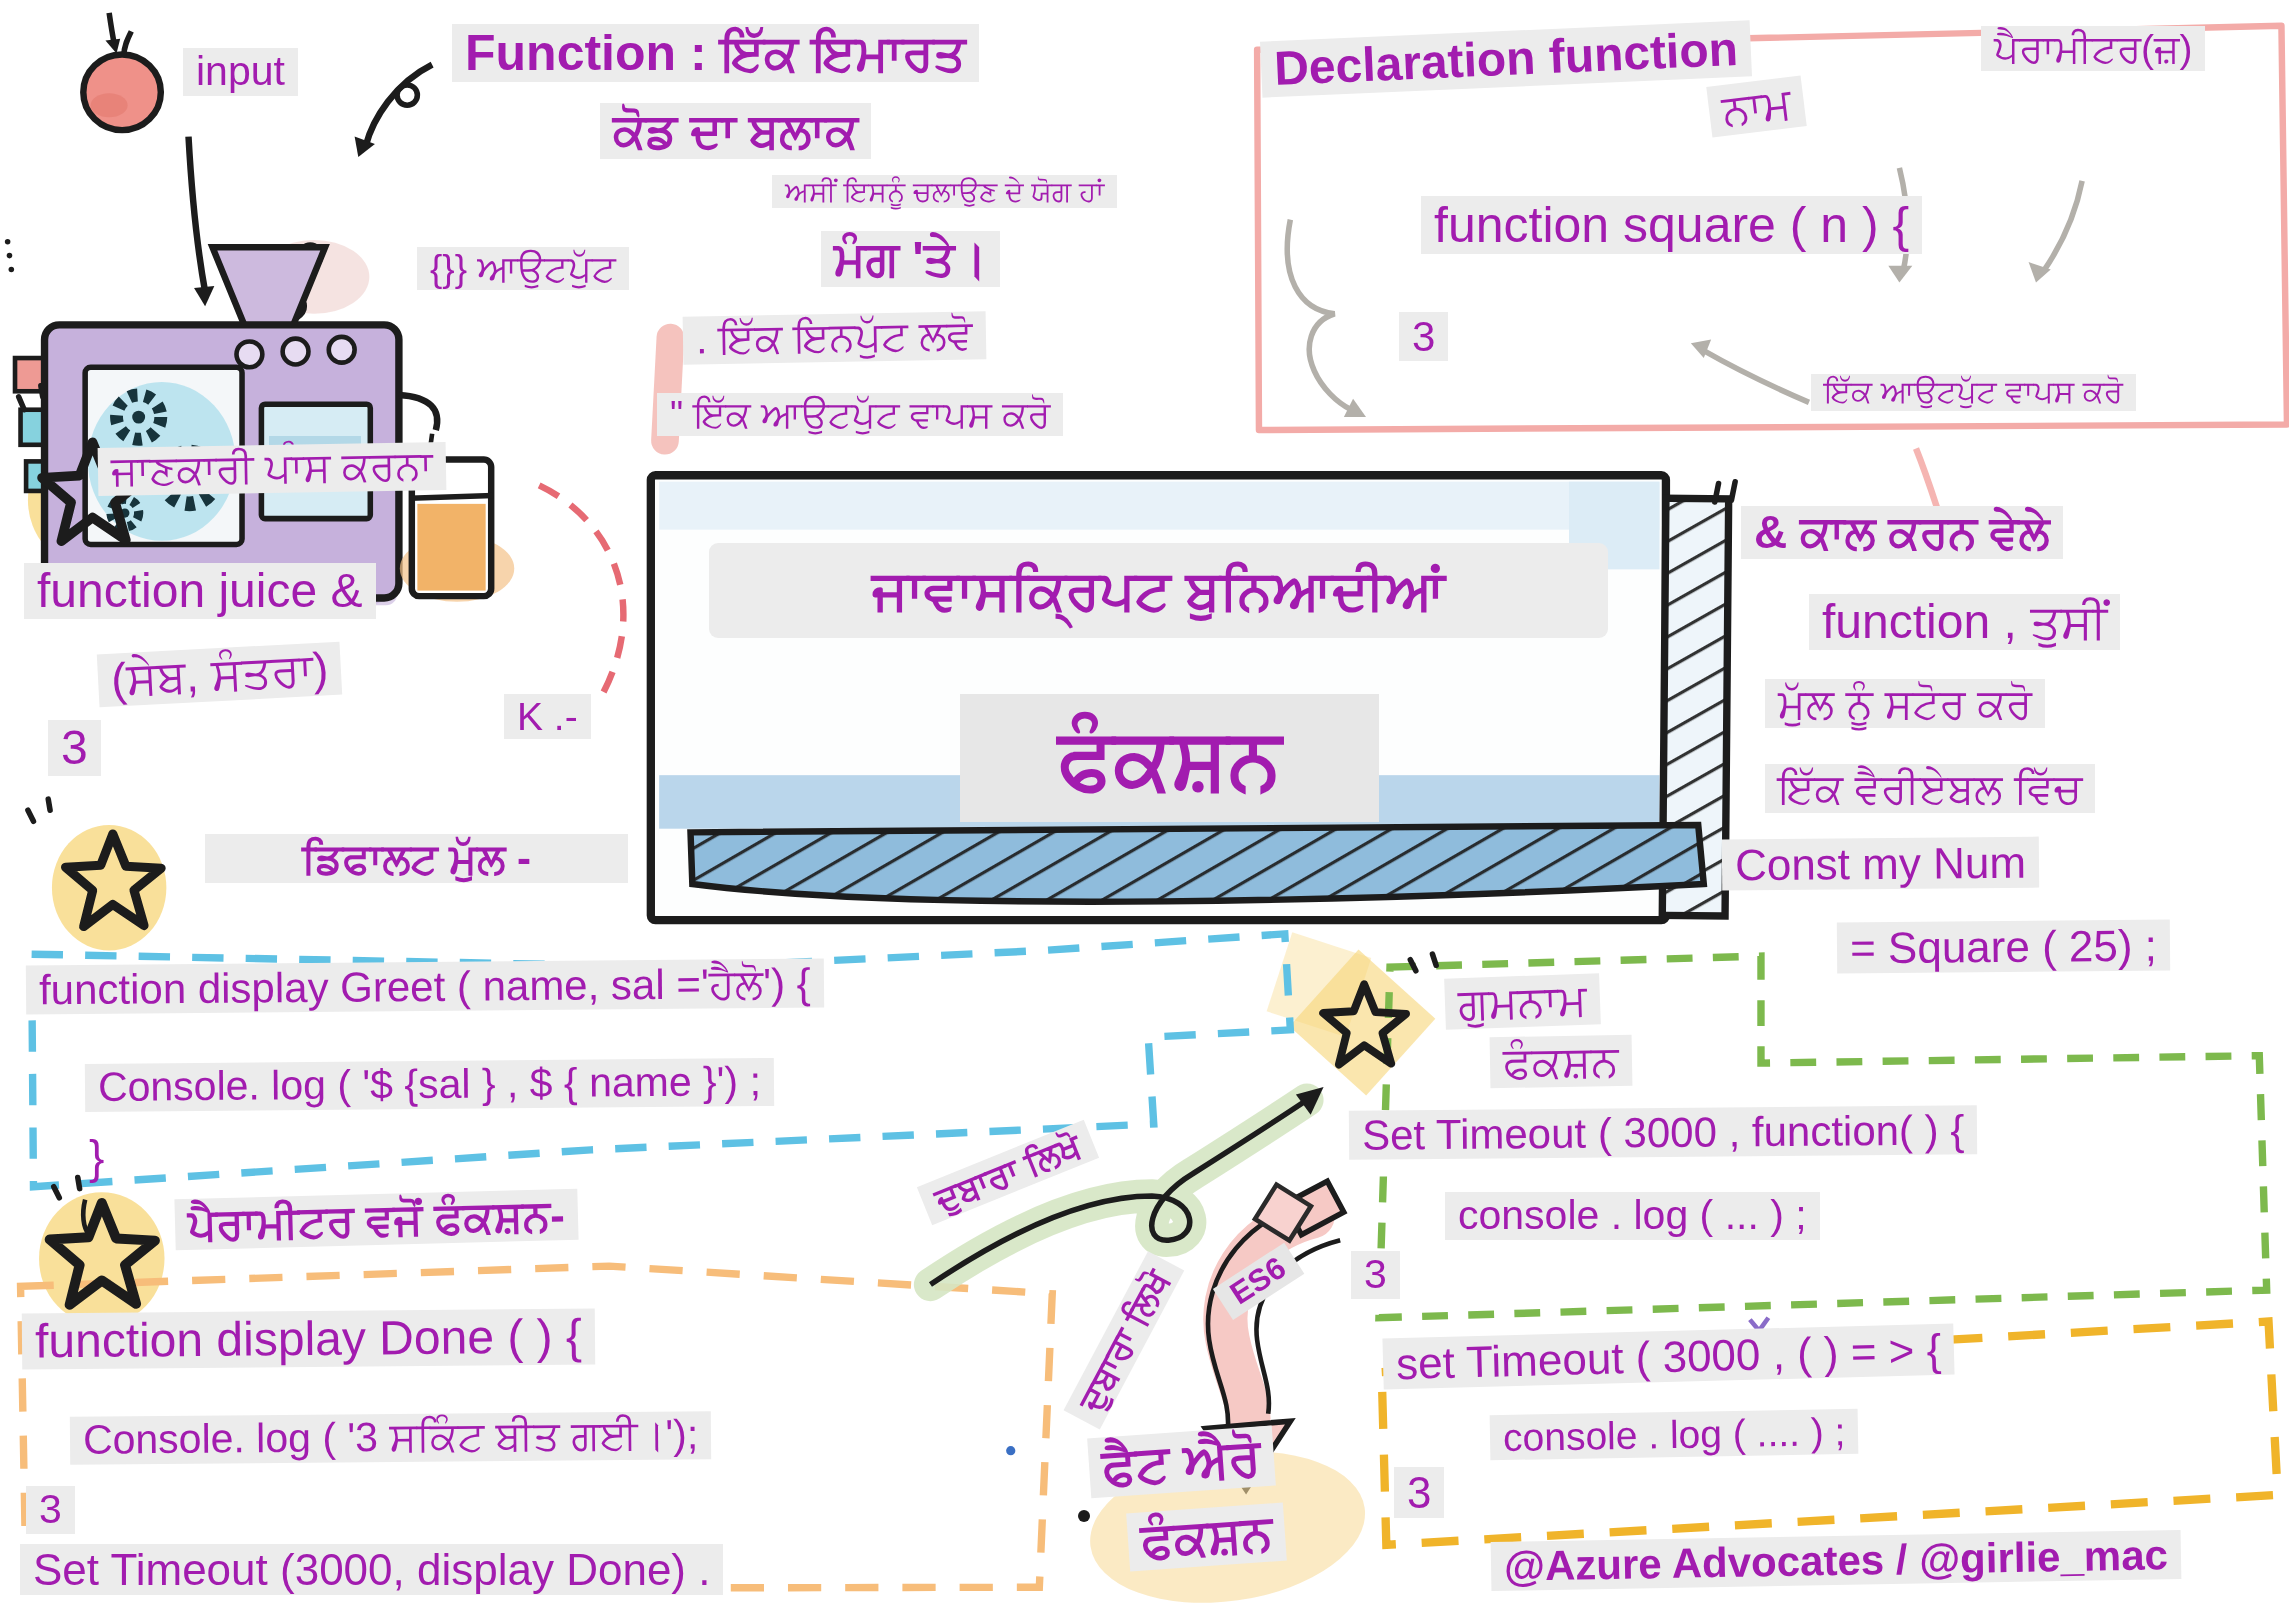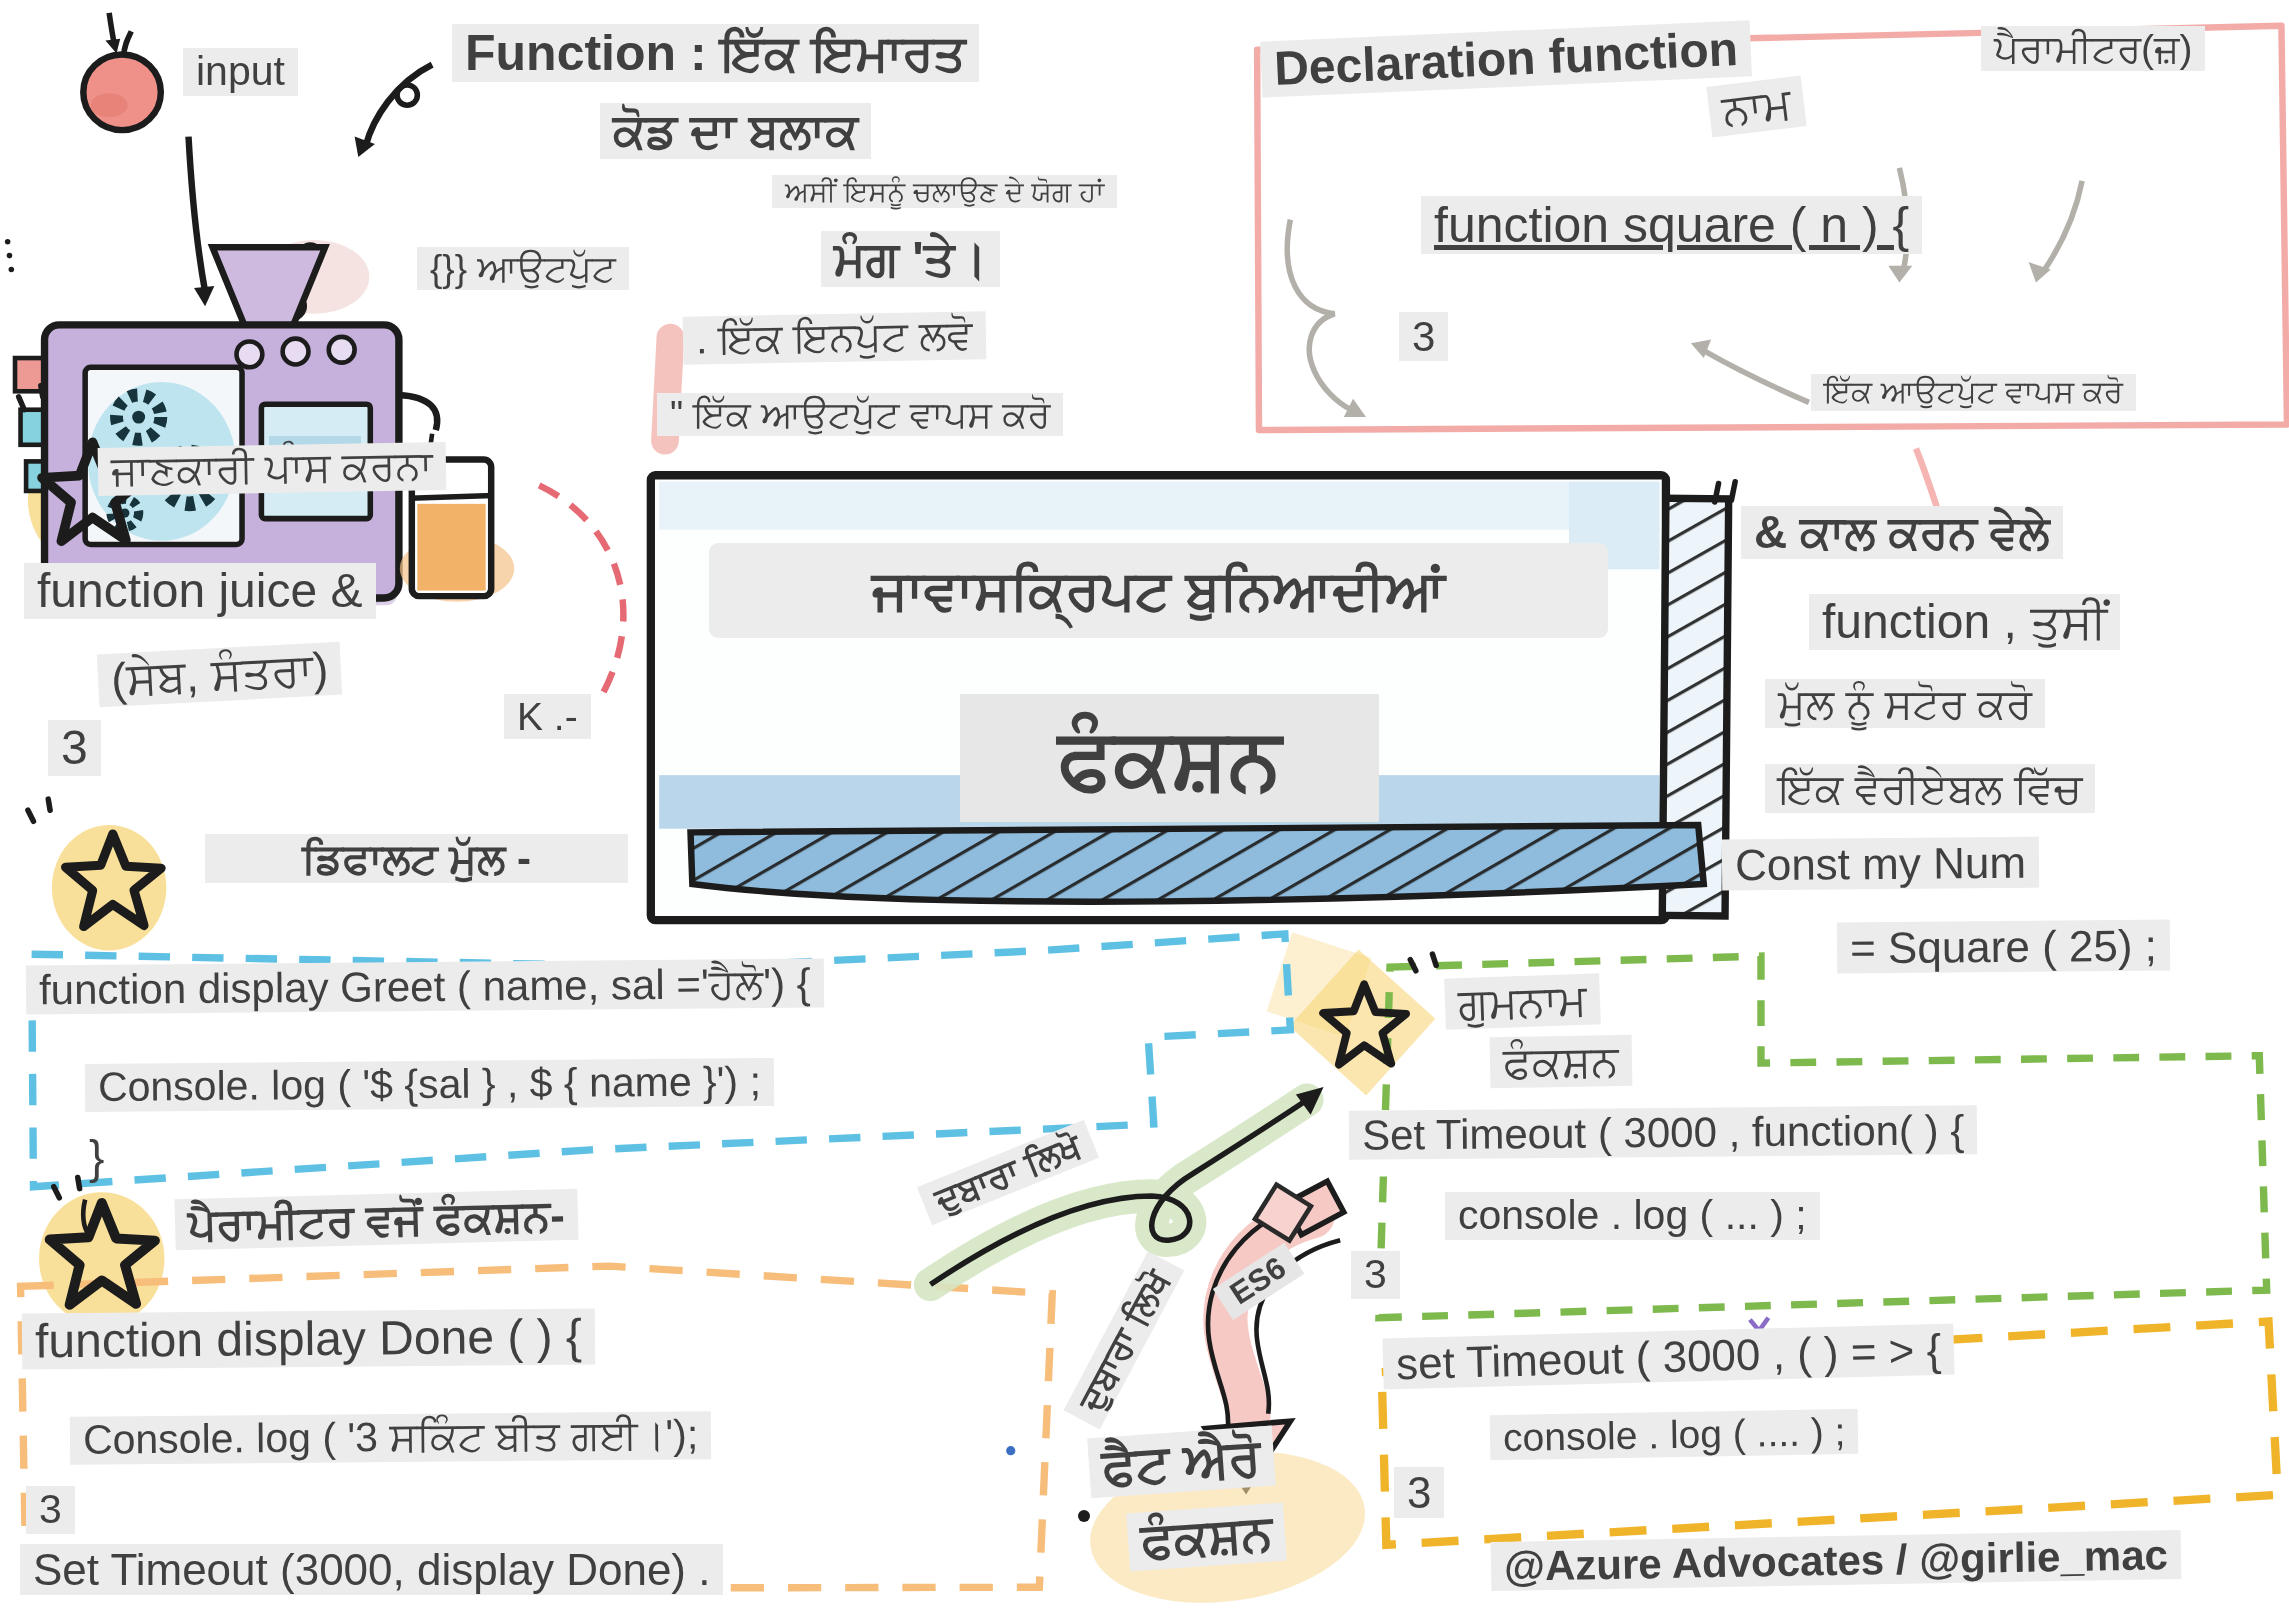--- a/index.html
+++ b/index.html
@@ -1,17 +1,17 @@
 <!DOCTYPE html>
 <html style="font-size:14.8px"><head>
 <meta charset="utf-8">
 <style>
   html,body{margin:0;padding:0;background:#fff;}
   #canvas{position:relative;width:2290px;height:1614px;background:#ffffff;overflow:hidden;
-          font-family:"Liberation Sans","DejaVu Sans",sans-serif;color:#404040;}
+          font-family:"Liberation Sans","DejaVu Sans",sans-serif;color:#a21caf;}
   .abs{position:absolute;white-space:nowrap;line-height:1.12;font-weight:500;}
   .hl{background:#ececec;padding:0.9px 13px;display:inline-block;}
   .ctr{text-align:center;}
   svg.deco{position:absolute;left:0;top:0;z-index:1;}
   .txt{z-index:3;}
   .bold{font-weight:700;}
   .sb{font-weight:600;}
 </style>
 </head>
 <body>
@@ -182,21 +182,21 @@
   <div class="abs txt hl sb" style="left:452px;top:24px;font-size:50px;">Function : ਇੱਕ ਇਮਾਰਤ</div>
   <div class="abs txt hl sb" style="left:600px;top:103px;font-size:48px;">ਕੋਡ ਦਾ ਬਲਾਕ</div>
   <div class="abs txt hl" style="left:772px;top:175px;font-size:28px;">ਅਸੀਂ ਇਸਨੂੰ ਚਲਾਉਣ ਦੇ ਯੋਗ ਹਾਂ</div>
   <div class="abs txt hl sb" style="left:821px;top:231px;font-size:48px;">ਮੰਗ 'ਤੇ।</div>
   <div class="abs txt hl" style="left:683px;top:314px;font-size:41px;transform:rotate(-1deg);">. ਇੱਕ ਇਨਪੁੱਟ ਲਵੋ</div>
   <div class="abs txt hl" style="left:657px;top:393px;font-size:37px;">" ਇੱਕ ਆਉਟਪੁੱਟ ਵਾਪਸ ਕਰੋ</div>
 
   <div class="abs txt hl sb" style="left:1261px;top:31px;font-size:48px;transform:rotate(-2.5deg);">Declaration function</div>
   <div class="abs txt hl" style="left:1709px;top:81px;font-size:44px;transform:rotate(-7deg);">ਨਾਮ</div>
   <div class="abs txt hl" style="left:1981px;top:26px;font-size:39px;">ਪੈਰਾਮੀਟਰ(ਜ਼)</div>
-  <div class="abs txt hl" style="left:1421px;top:196px;font-size:50px;text-decoration:underline;">function square ( n ) {</div>
+  <div class="abs txt hl" style="left:1421px;top:196px;font-size:50px;">function square ( n ) {</div>
   <div class="abs txt hl" style="left:1399px;top:312px;font-size:42px;">3</div>
   <div class="abs txt hl" style="left:1811px;top:374px;font-size:31px;">ਇੱਕ ਆਉਟਪੁੱਟ ਵਾਪਸ ਕਰੋ</div>
 
   <div class="abs txt hl ctr sb" style="left:709px;top:543px;width:877px;font-size:55px;padding:16.6px 11px;border-radius:9px;">ਜਾਵਾਸਕ੍ਰਿਪਟ ਬੁਨਿਆਦੀਆਂ</div>
   <div class="abs txt hl ctr bold" style="left:960px;top:694px;width:397px;font-size:85px;padding:16.6px 11px;background:#e7e7e7;">ਫੰਕਸ਼ਨ</div>
 
   <div class="abs txt hl" style="left:98px;top:445px;font-size:41px;transform:rotate(-1deg);">ਜਾਣਕਾਰੀ ਪਾਸ ਕਰਨਾ</div>
   <div class="abs txt hl" style="left:24px;top:563px;font-size:48px;">function juice &amp;</div>
   <div class="abs txt hl" style="left:98px;top:648px;font-size:46px;transform:rotate(-3deg);">(ਸੇਬ, ਸੰਤਰਾ)</div>
   <div class="abs txt hl" style="left:48px;top:720px;font-size:48px;">3</div>

